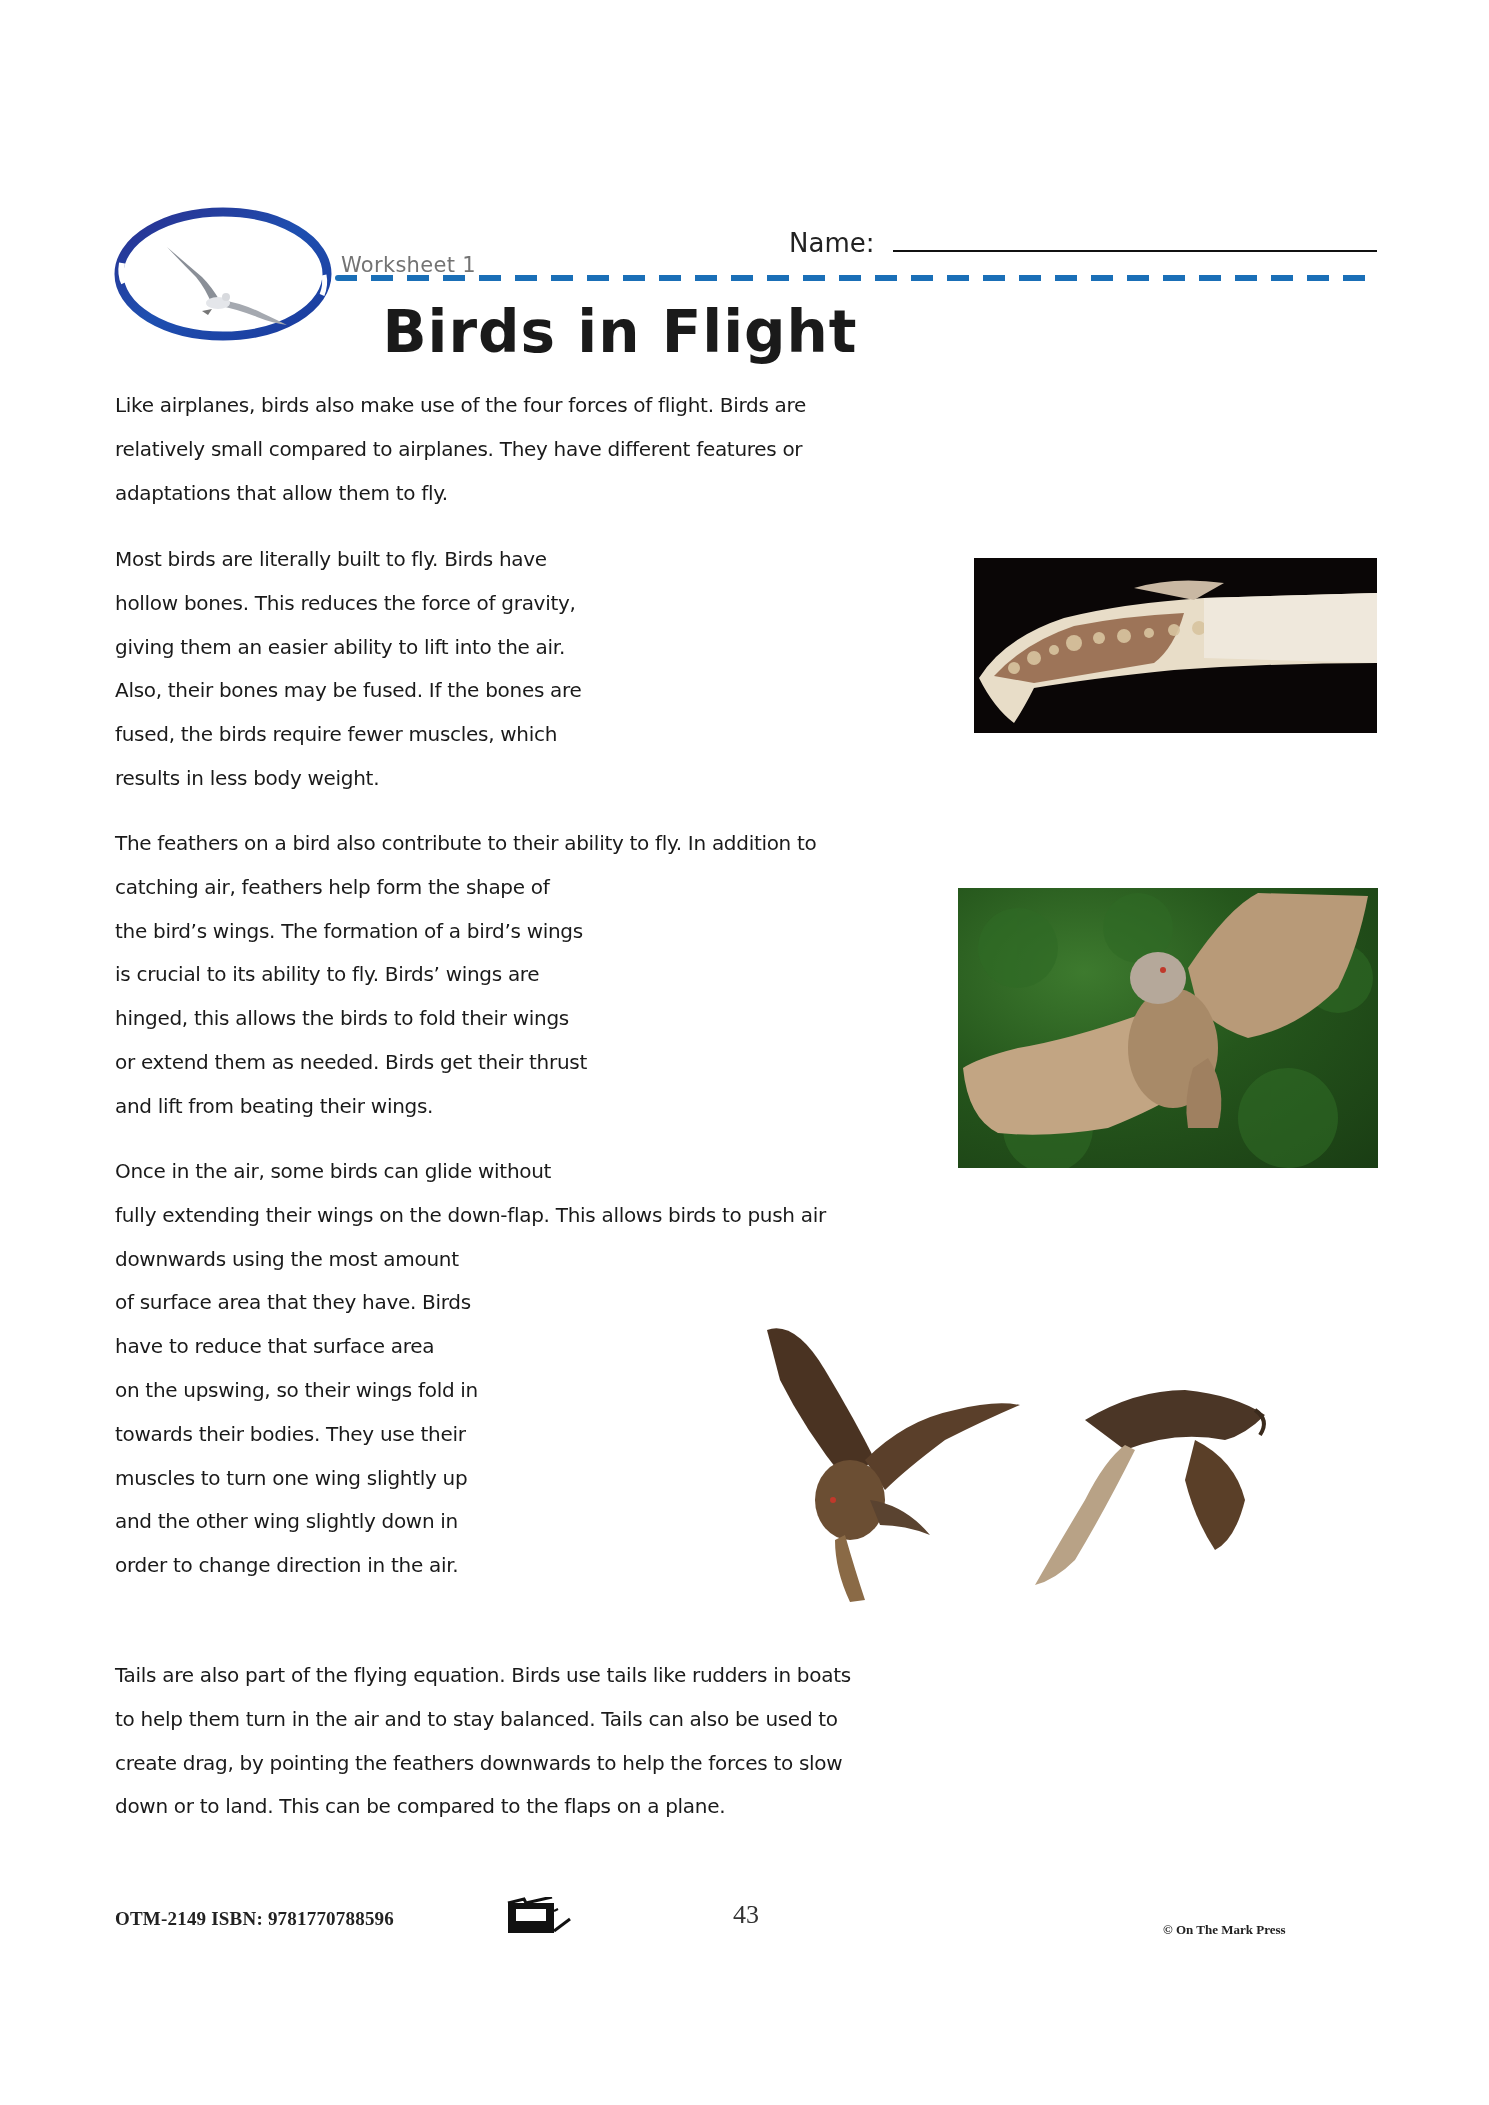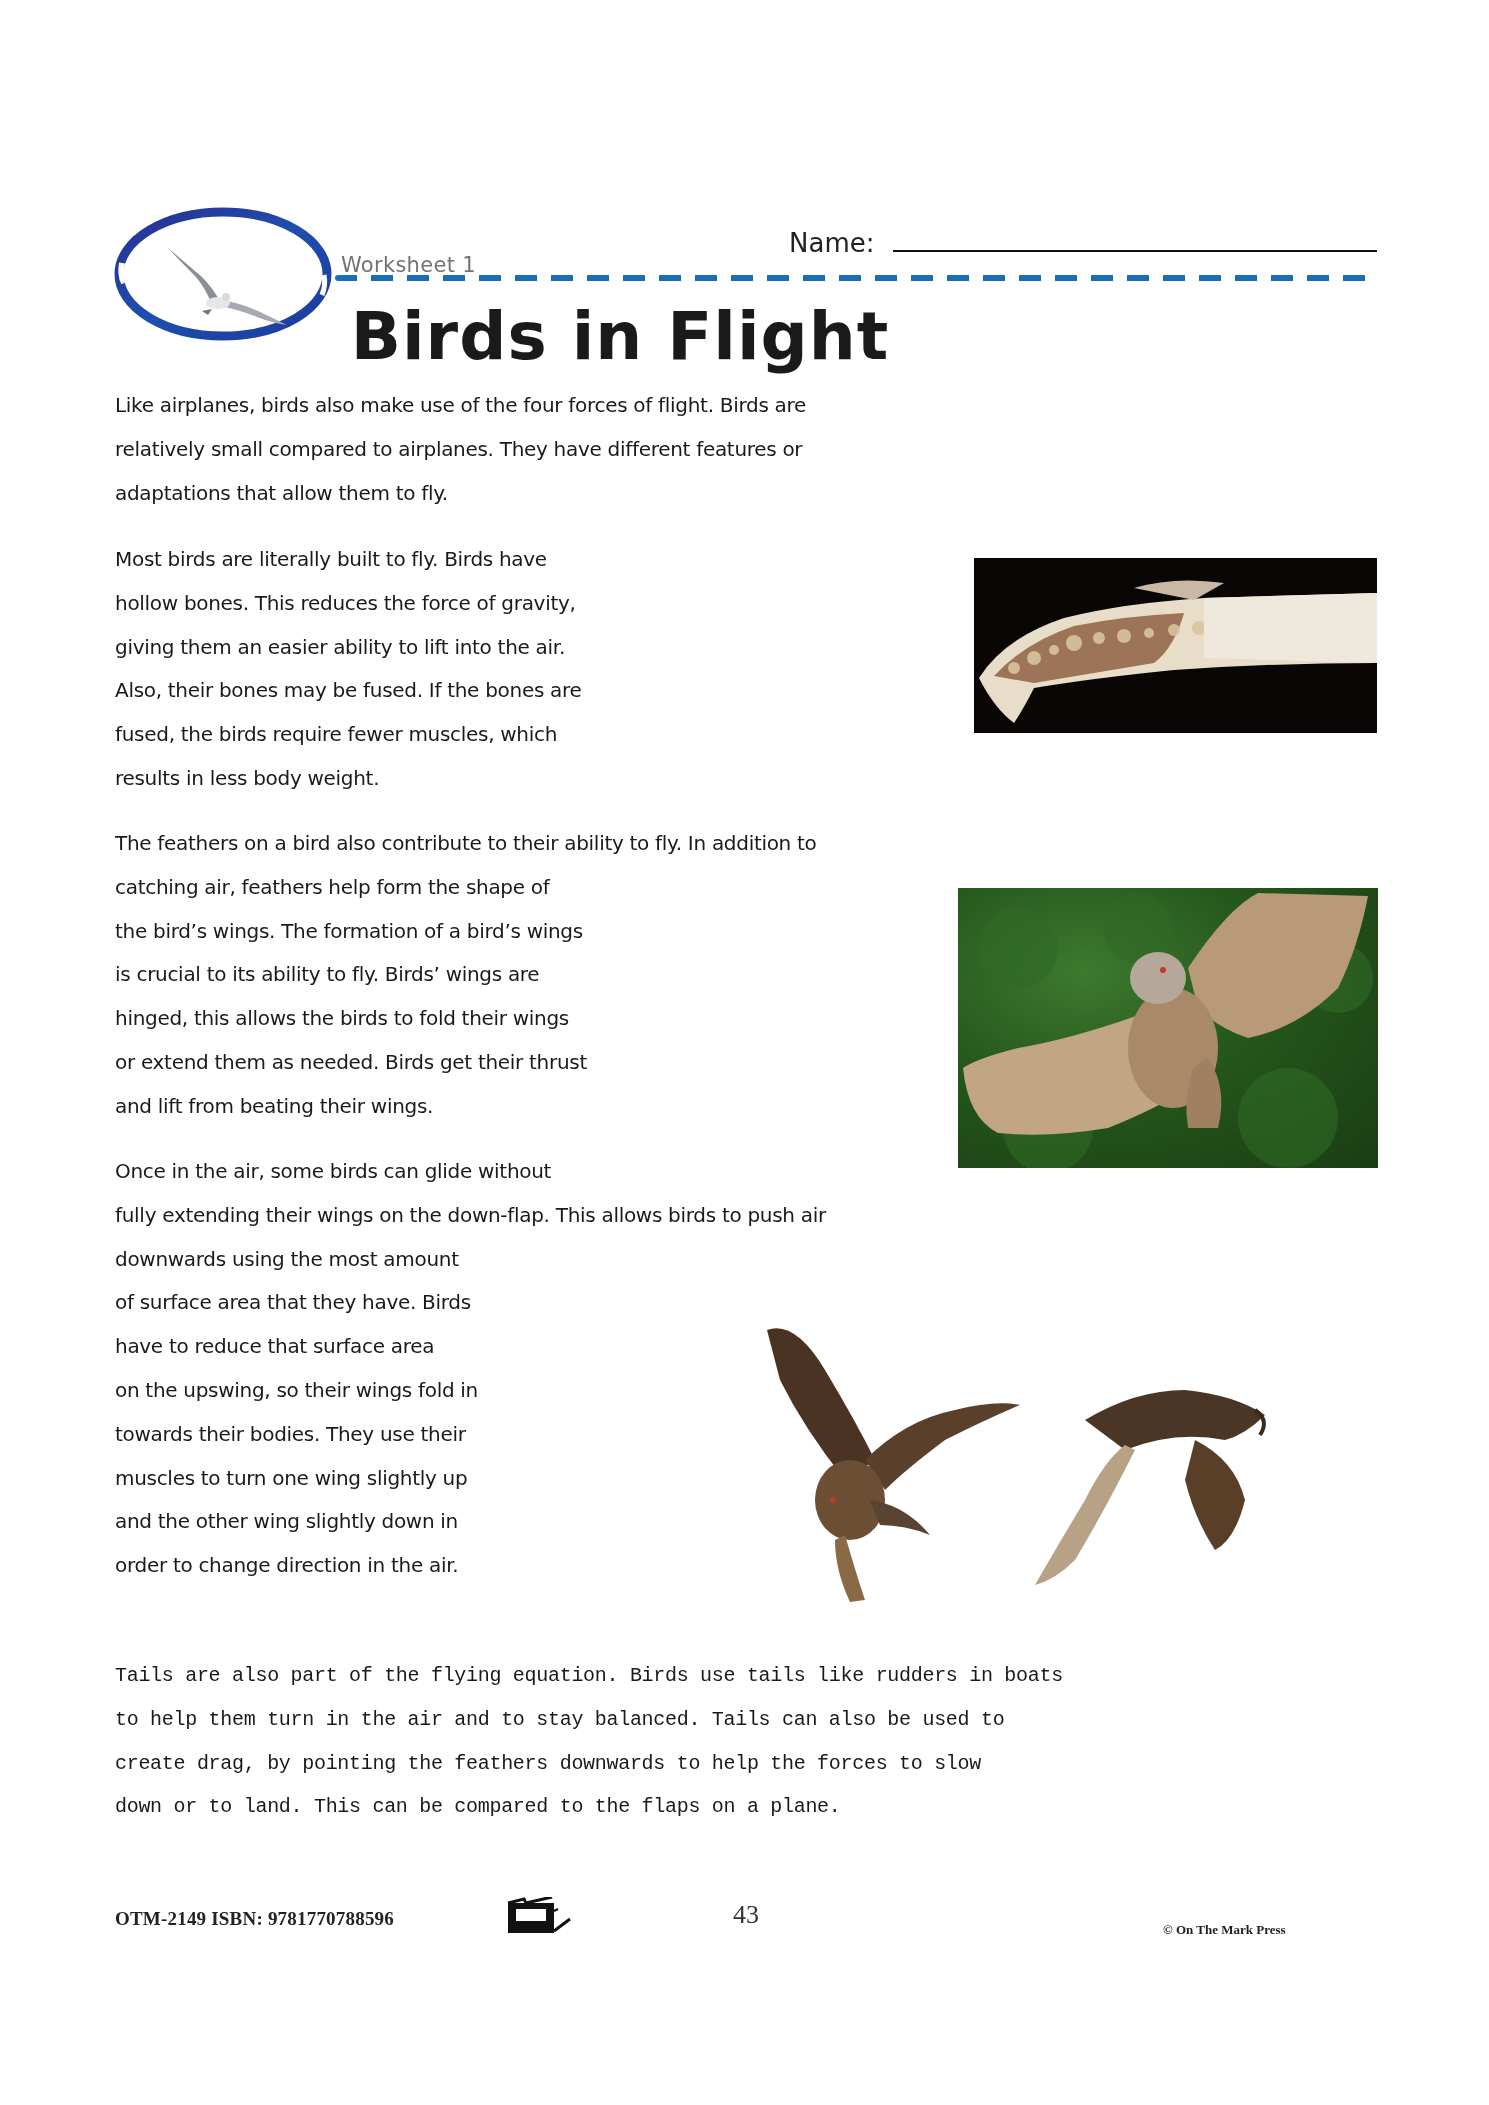--- a/index.html
+++ b/index.html
@@ -6,21 +6,21 @@
     body { width: 1489px; height: 2105px; position: relative; overflow: hidden; font-family: "DejaVu Sans", sans-serif; color: #1a1a1a; }
     .abs { position: absolute; }
 
     
     .logo { left: 112px; top: 205px; width: 222px; height: 138px; }
     .worksheet-label { left: 341px; top: 233px; font-size: 21px; color: #737373; letter-spacing: 0.3px; margin-top: 20px; }
     .name-label { left: 789px; top: 228px; font-size: 26px; color: #222; }
     .name-line { left: 893px; top: 250px; width: 484px; height: 0; border-top: 2px solid #111; }
     .dash-line { left: 335px; top: 275px; width: 1042px; height: 6px;
       background: repeating-linear-gradient(90deg, #1a6fb7 0 22px, transparent 22px 36px); border-radius: 3px; }
-    .title { left: 0; width: 1240px; top: 298px; text-align: center; font-family: "DejaVu Sans", sans-serif; font-size: 66px; font-weight: bold; color: #1a1a1a; letter-spacing: 1px; }
+    .title { left: 0; width: 1240px; top: 298px; text-align: center; font-family: "DejaVu Sans", sans-serif; font-size: 58px; font-weight: bold; color: #1a1a1a; letter-spacing: 1px; }
 
     
     .para { left: 115px; font-size: 20px; line-height: 43.8px; color: #1a1a1a; letter-spacing: -0.3px; }
     .para .ln { display: block; white-space: nowrap; }
 
     
     .img-bone { left: 974px; top: 558px; width: 403px; height: 175px; background: #0a0606; overflow: hidden; }
     .img-owl-green { left: 958px; top: 888px; width: 420px; height: 280px; overflow: hidden;
       background: radial-gradient(ellipse at 30% 30%, #3d7a2e 0%, #25561c 45%, #1a3d14 100%); }
     .img-owls-white { left: 755px; top: 1310px; width: 590px; height: 300px; overflow: hidden; background: #ffffff; }
@@ -149,21 +149,21 @@
     <path d="M90 225 Q100 260 110 290 L95 292 Q80 260 80 230 Z" fill="#8a6a46"></path>
     <path d="M115 190 Q150 195 175 225 Q150 215 125 215 Z" fill="#5a4330"></path>
 
     <path d="M330 110 Q380 80 430 80 Q480 85 510 105 Q490 125 470 130 Q420 120 370 140 Z" fill="#4b3626"></path>
     <path d="M380 140 Q350 200 320 250 Q300 270 280 275 Q300 240 330 190 Q350 150 370 135 Z" fill="#b8a286"></path>
     <path d="M440 130 Q480 150 490 190 Q480 230 460 240 Q440 210 430 170 Z" fill="#5a3f28"></path>
     <path d="M500 100 Q515 110 505 125" stroke="#3a2a1c" stroke-width="4" fill="none"></path>
   </svg>
 </div>
 
-<div class="abs para" style="top:1654px;font-family:Liberation Mono, monospace;">
+<div class="abs para" style="top:1654px;">
   <span class="ln">Tails are also part of the flying equation. Birds use tails like rudders in boats</span>
   <span class="ln">to help them turn in the air and to stay balanced. Tails can also be used to</span>
   <span class="ln">create drag, by pointing the feathers downwards to help the forces to slow</span>
   <span class="ln">down or to land. This can be compared to the flaps on a plane.</span>
 </div>
 
 <div class="abs footer-left">OTM-2149  ISBN: 9781770788596</div>
 <div class="abs footer-icon">
   <svg width="70" height="36" viewBox="0 0 70 36">
     <path d="M2 6 L18 2 L20 6 L46 0" stroke="#111" stroke-width="3" fill="none"></path>

